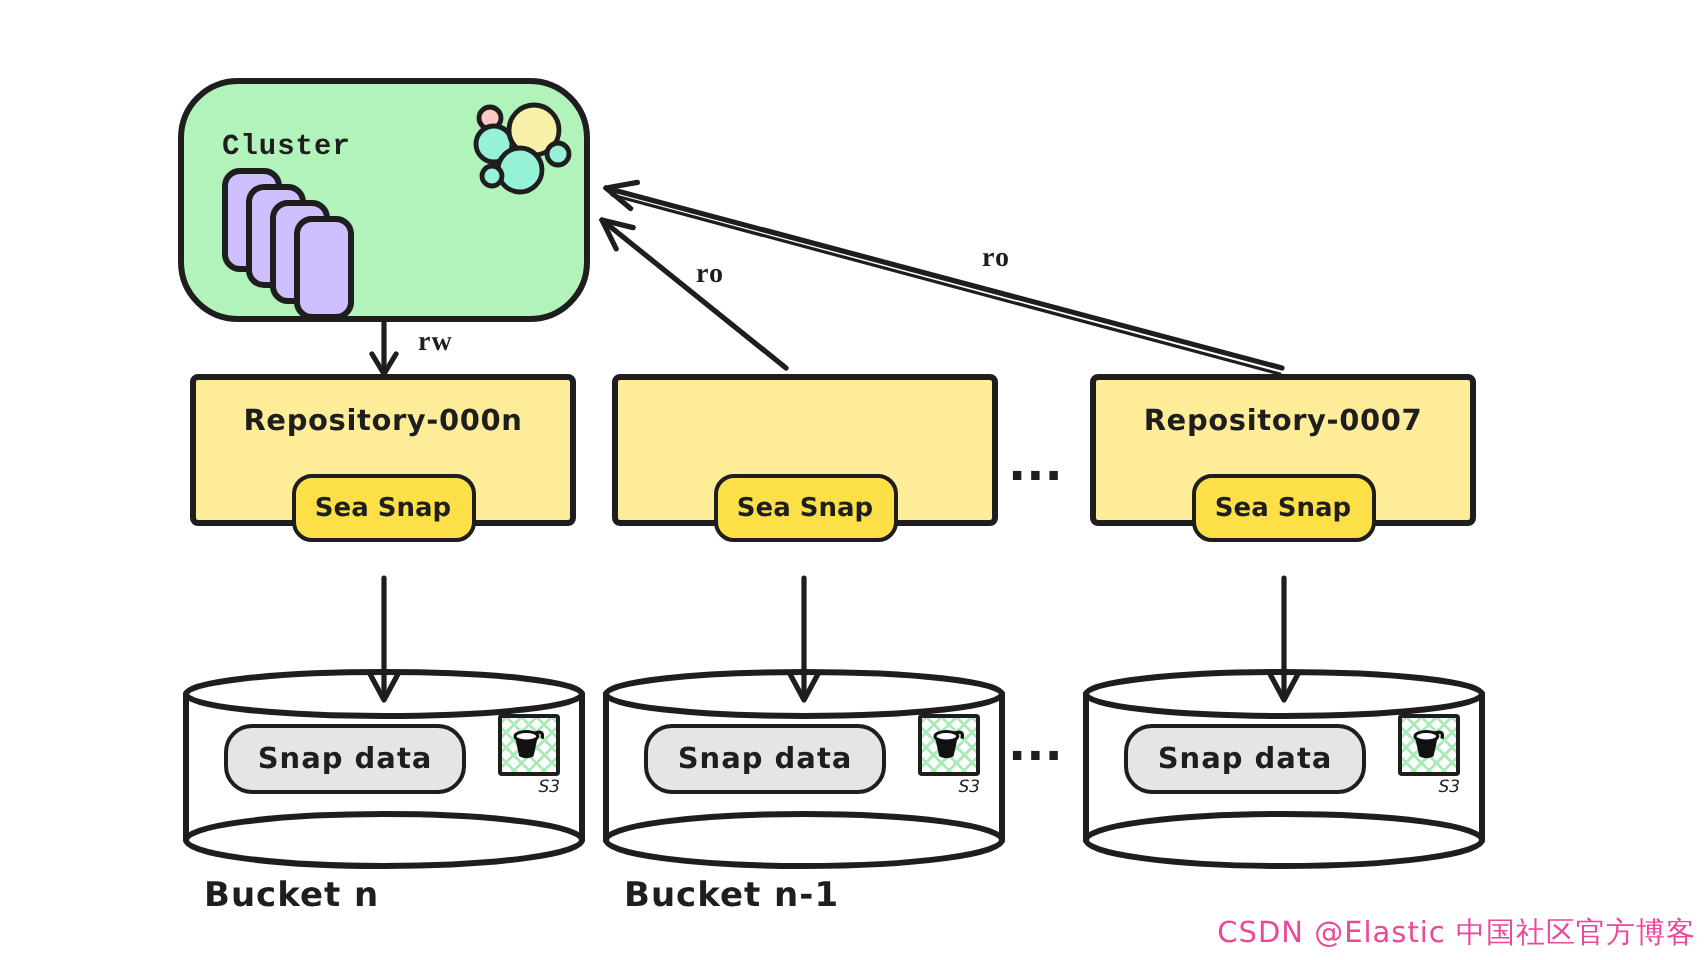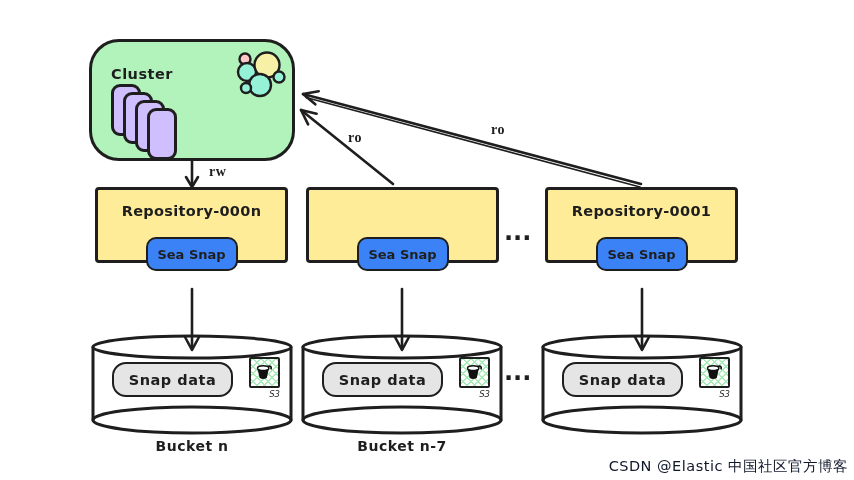--- a/index.html
+++ b/index.html
@@ -14,20 +14,21 @@
   }
   .layer-svg { position: absolute; inset: 0; z-index: 1; }
   .abs { position: absolute; z-index: 2; }
 
   
   .cluster-box {
     left: 89px; top: 39px; width: 206px; height: 122px;
     background: #b2f2bb;
     border: 3px solid #1e1e1e;
     border-radius: 30px;
+    font-family: Liberation Mono, monospace;
   }
   .cluster-label {
     position: absolute; left: 19px; top: 24px;
     font-size: 14.5px; font-weight: bold; letter-spacing: 0.5px;
   }
   .node-card {
     position: absolute; width: 30px; height: 52px;
     background: #d0bfff; border: 3px solid #1e1e1e; border-radius: 9px;
   }
   .es-logo { position: absolute; left: 142px; top: 8px; }
@@ -40,21 +41,21 @@
     top: 187px; width: 193px; height: 76px;
     background: #ffec99; border: 3px solid #1e1e1e; border-radius: 4px;
   }
   .repo-title {
     position: absolute; left: 0; right: 0; top: 13px;
     text-align: center; font-size: 14.5px; font-weight: bold; letter-spacing: 0.3px;
   }
   .snap-box {
     position: absolute; left: 50%; transform: translateX(-50%); top: 47px;
     width: 92px; height: 34px;
-    background: #3b82f6; border: 2.5px solid #1e1e1e; border-radius: 10px;
+    background: #fde047; border: 2.5px solid #1e1e1e; border-radius: 10px;
     display: flex; align-items: center; justify-content: center;
     font-size: 13px; font-weight: bold;
   }
 
   .ellipsis { font-size: 24px; font-weight: bold; letter-spacing: 0px; line-height: 1; }
 
   
   .bucket-data {
     top: 362px; width: 121px; height: 35px;
     background: #e5e5e5; border: 2.5px solid #1e1e1e; border-radius: 14px;
@@ -68,27 +69,27 @@
       repeating-linear-gradient(45deg, rgba(0,0,0,0) 0 4px, #a9ecb8 4px 5.4px),
       repeating-linear-gradient(-45deg, rgba(0,0,0,0) 0 4px, #a9ecb8 4px 5.4px),
       #ffffff;
     display: flex; align-items: center; justify-content: center;
   }
   .s3-caption {
     top: 389px; width: 31px; text-align: right;
     font-size: 8.5px; font-weight: normal; font-style: italic;
   }
   .bucket-caption {
-    top: 438px; width: 180px; text-align: center;
-    font-size: 14px; font-weight: bold; letter-spacing: 0.5px;
+    top: 438px; width: 180px; text-align: left;
+    font-size: 17px; font-weight: bold; letter-spacing: 0.5px;
   }
 
   .watermark {
     right: 6px; bottom: 4px;
-    font-size: 14.5px; color: #0f172a; letter-spacing: 0.5px;
+    font-size: 14.5px; color: #ec4899; letter-spacing: 0.5px;
   }
 </style>
 </head>
 <body>
 
 <div class="stage">
 
   <svg class="layer-svg" width="854" height="480" viewBox="0 0 854 480">
     <g stroke="#1e1e1e" stroke-width="3" fill="#ffffff" stroke-linecap="round">
 
@@ -173,21 +174,21 @@
   <span class="abs edge-label" style="left:491px; top:122px;">ro</span>
 
   <div class="abs repo-box" style="left:95px;">
     <div class="repo-title">Repository-000n</div>
     <div class="snap-box">Sea Snap</div>
   </div>
   <div class="abs repo-box" style="left:306px;">
     <div class="snap-box">Sea Snap</div>
   </div>
   <div class="abs repo-box" style="left:545px;">
-    <div class="repo-title">Repository-0001</div>
+    <div class="repo-title">Repository-0007</div>
     <div class="snap-box">Sea Snap</div>
   </div>
 
   <span class="abs ellipsis" style="left:504px; top:220px;">...</span>
   <span class="abs ellipsis" style="left:504px; top:360px;">...</span>
 
   <div class="abs bucket-data" style="left:112px;">Snap data</div>
   <div class="abs s3-icon" style="left:249px;">
     <svg width="21" height="21" viewBox="0 0 24 24">
       <ellipse cx="10.5" cy="7" rx="6.5" ry="2.7" fill="#ffffff" stroke="#111111" stroke-width="1.7"></ellipse>
@@ -200,21 +201,21 @@
 
   <div class="abs bucket-data" style="left:322px;">Snap data</div>
   <div class="abs s3-icon" style="left:459px;">
     <svg width="21" height="21" viewBox="0 0 24 24">
       <ellipse cx="10.5" cy="7" rx="6.5" ry="2.7" fill="#ffffff" stroke="#111111" stroke-width="1.7"></ellipse>
       <path d="M4 7.4 L6.4 18.4 Q10.5 20.6 14.6 18.4 L17 7.4 Q10.5 11.2 4 7.4 Z" fill="#111111"></path>
       <path d="M15.6 5.2 Q20.6 3.2 19.5 8.4" fill="none" stroke="#111111" stroke-width="1.9"></path>
     </svg>
   </div>
   <span class="abs s3-caption" style="left:459px;">S3</span>
-  <span class="abs bucket-caption" style="left:312px;">Bucket n-7</span>
+  <span class="abs bucket-caption" style="left:312px;">Bucket n-1</span>
 
   <div class="abs bucket-data" style="left:562px;">Snap data</div>
   <div class="abs s3-icon" style="left:699px;">
     <svg width="21" height="21" viewBox="0 0 24 24">
       <ellipse cx="10.5" cy="7" rx="6.5" ry="2.7" fill="#ffffff" stroke="#111111" stroke-width="1.7"></ellipse>
       <path d="M4 7.4 L6.4 18.4 Q10.5 20.6 14.6 18.4 L17 7.4 Q10.5 11.2 4 7.4 Z" fill="#111111"></path>
       <path d="M15.6 5.2 Q20.6 3.2 19.5 8.4" fill="none" stroke="#111111" stroke-width="1.9"></path>
     </svg>
   </div>
   <span class="abs s3-caption" style="left:699px;">S3</span>

